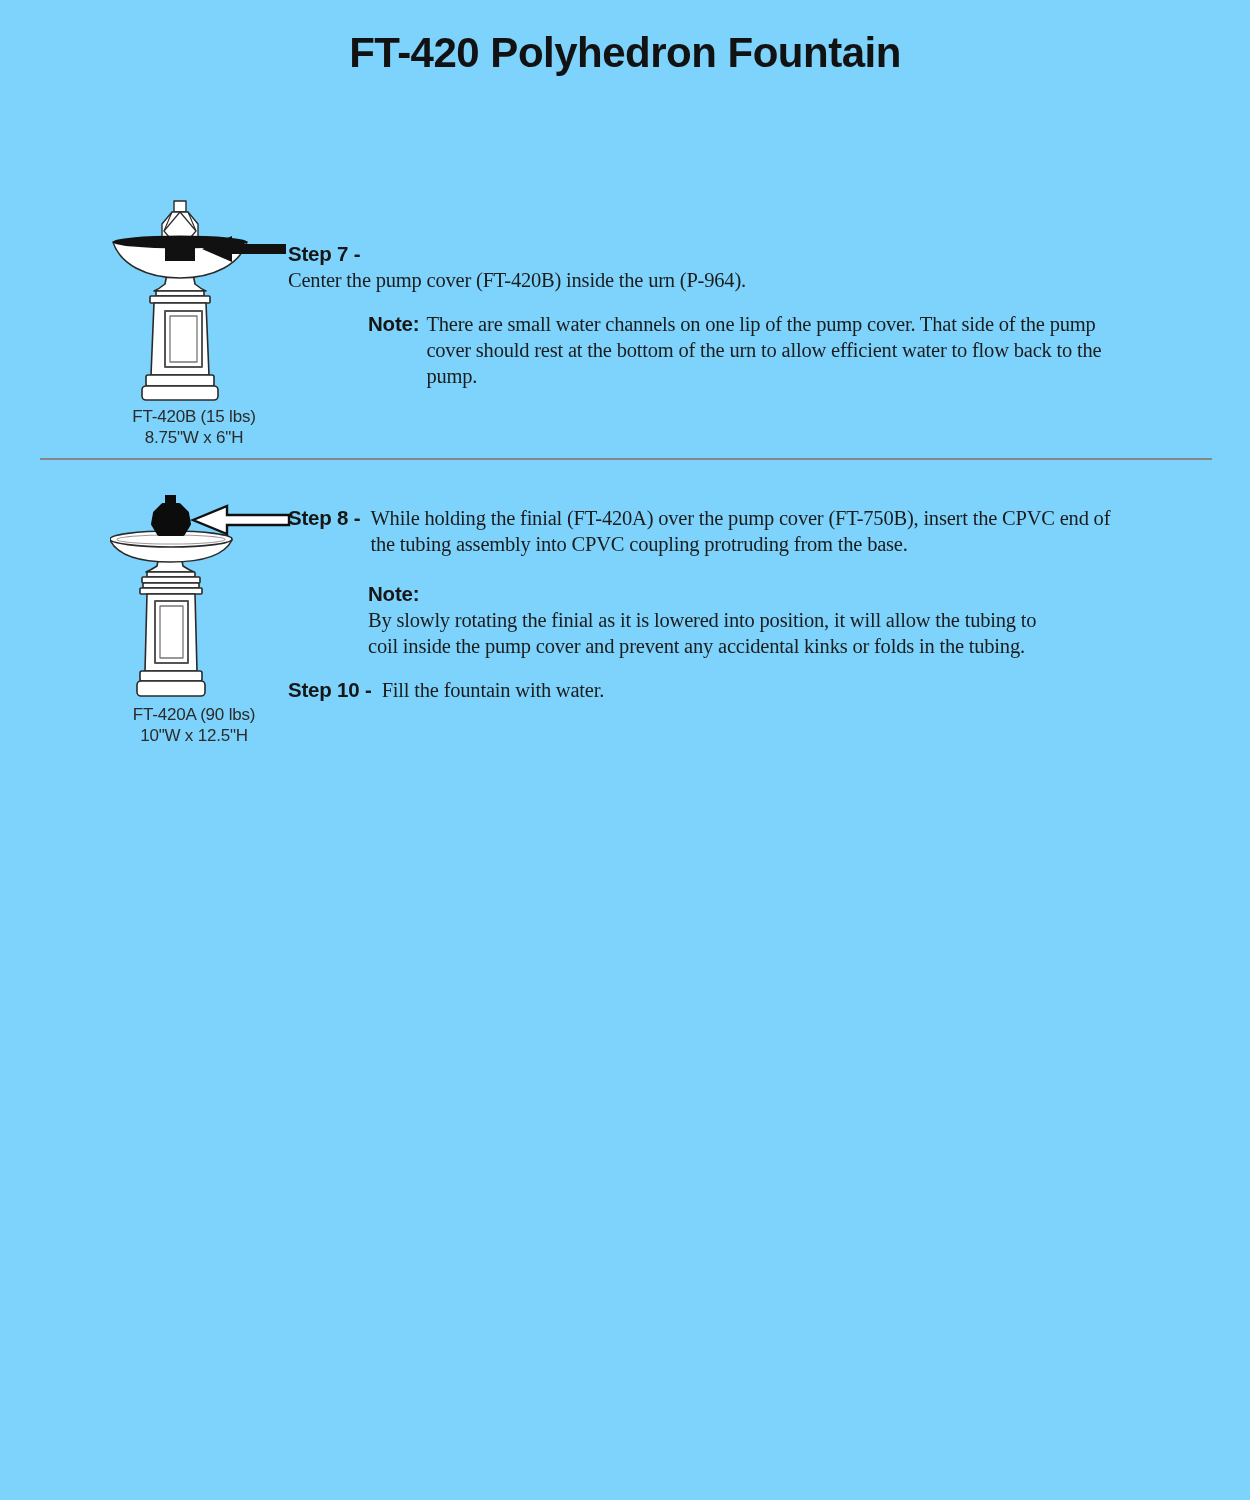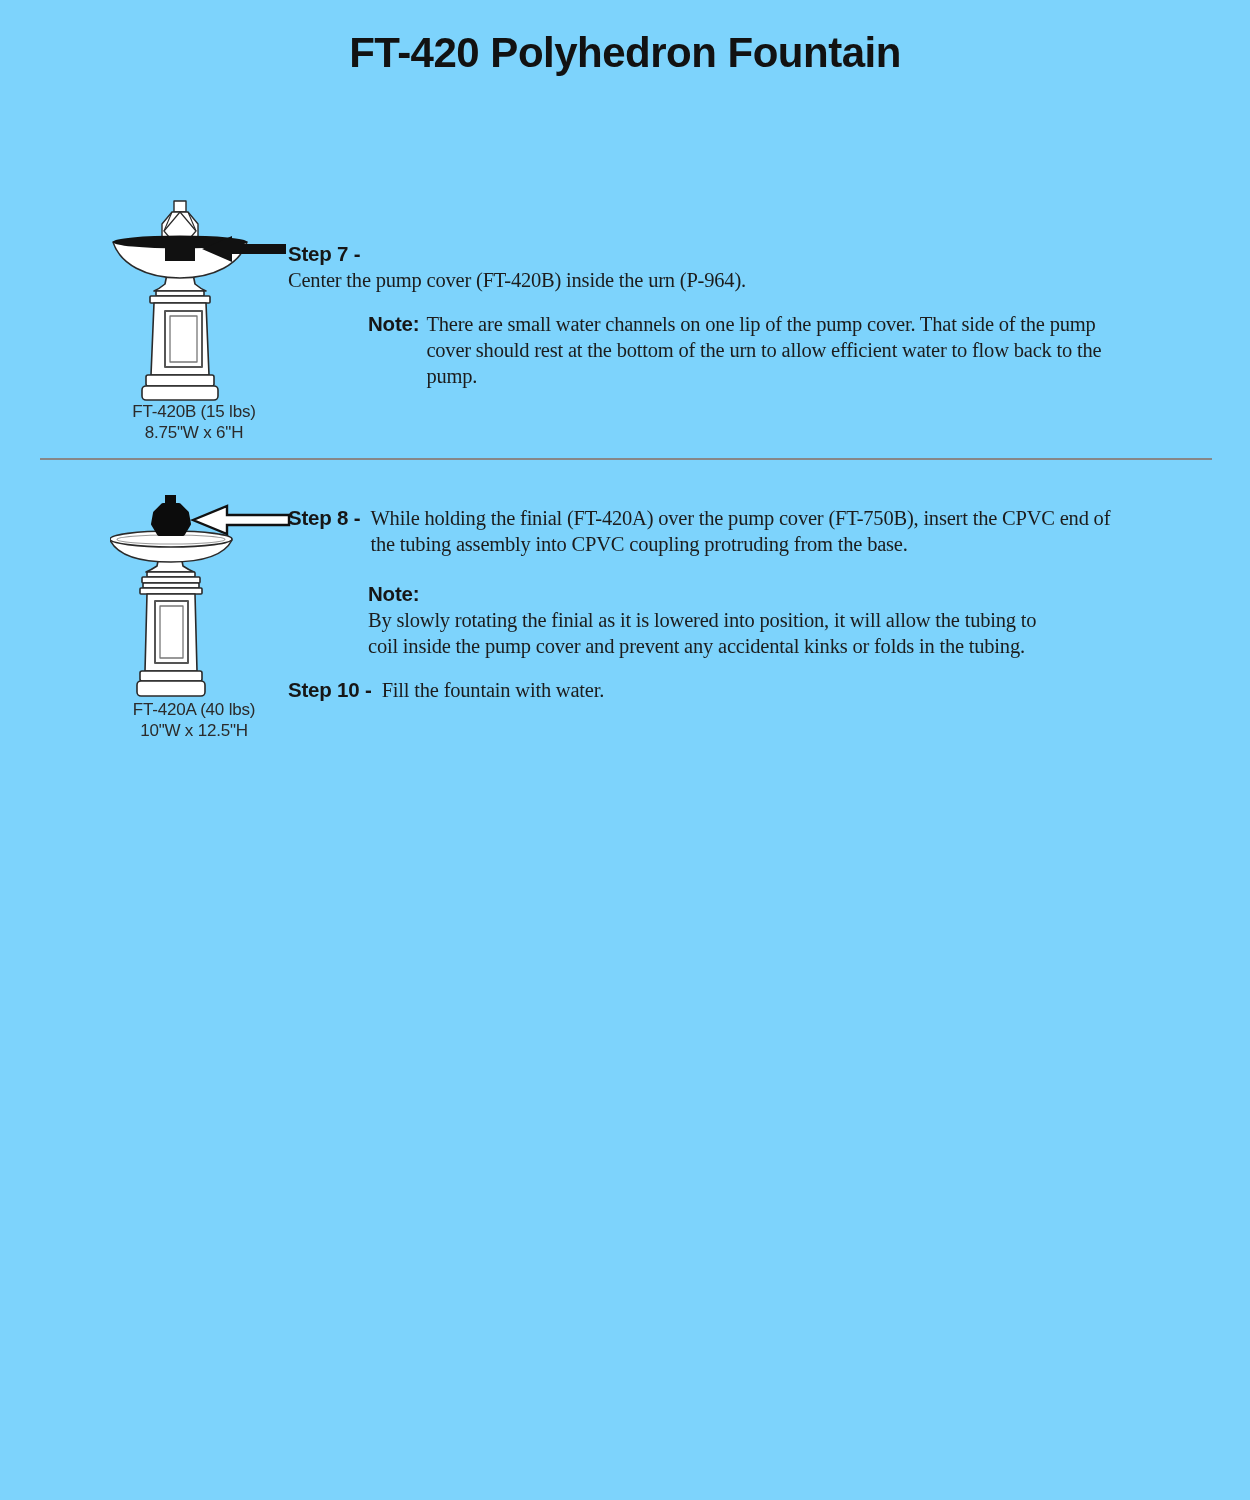--- a/index.html
+++ b/index.html
@@ -14,21 +14,21 @@
   }
   .title-block h2 {
     margin:2px 0 0 0; font-size:37px; line-height:40px; font-weight:400; color:#1e1e1e;
   }
 
   .fig { position:absolute; left:70px; width:215px; }
   .fig-1 { top:180px; }
   .fig-2 { top:478px; }
   .fig svg { display:block; }
   figcaption {
-    width:168px; text-align:center;
+    width:168px; margin-top:5px; text-align:center;
     font-size:17px; line-height:21px; color:#2b2b2b; letter-spacing:-0.2px;
   }
 
   .textcol { position:absolute; left:288px; width:905px; }
   .textcol-1 { top:241px; }
   .textcol-2 { top:505px; }
 
   .block { display:flex; align-items:flex-start; font-size:20.5px; line-height:26px; letter-spacing:-0.2px; }
   .block .lbl { font-weight:700; white-space:nowrap; margin-right:10px; color:#161616; }
   .block .txt { white-space:pre-line; color:#1c1c1c;font-family:Liberation Serif, serif; }
@@ -128,21 +128,21 @@
         <ellipse cx="61" cy="45" rx="61" ry="8"></ellipse>
         <ellipse cx="61" cy="45.5" rx="54" ry="4.5" fill="none" stroke="#999999" stroke-width="1.1"></ellipse>
       </g>
 
       <rect x="55" y="1" width="11" height="9" fill="#0c0c0c"></rect>
       <polygon fill="#0c0c0c" stroke="#0c0c0c" stroke-width="4" stroke-linejoin="round" points="53,11 69,11 77,19 79,30 73,40 49,40 43,30 45,19"></polygon>
 
       <polygon fill="#ffffff" stroke="#111111" stroke-width="2.4" stroke-linejoin="miter" points="83,26 117,12 117,21 179,21 179,31 117,31 117,40"></polygon>
     </svg>
     <figcaption>
-      <div>FT-420A (40 lbs)</div>
+      <div>FT-420A (90 lbs)</div>
       <div>10"W x 12.5"H</div>
     </figcaption>
   </figure>
 
   <div class="textcol textcol-2">
     <div class="block step mb-lg">
       <span class="lbl">Step 8 -</span>
       <span class="txt">While holding the finial (FT-420A) over the pump cover (FT-750B), insert the CPVC end of
 the tubing assembly into CPVC coupling protruding from the base.</span>
     </div>

